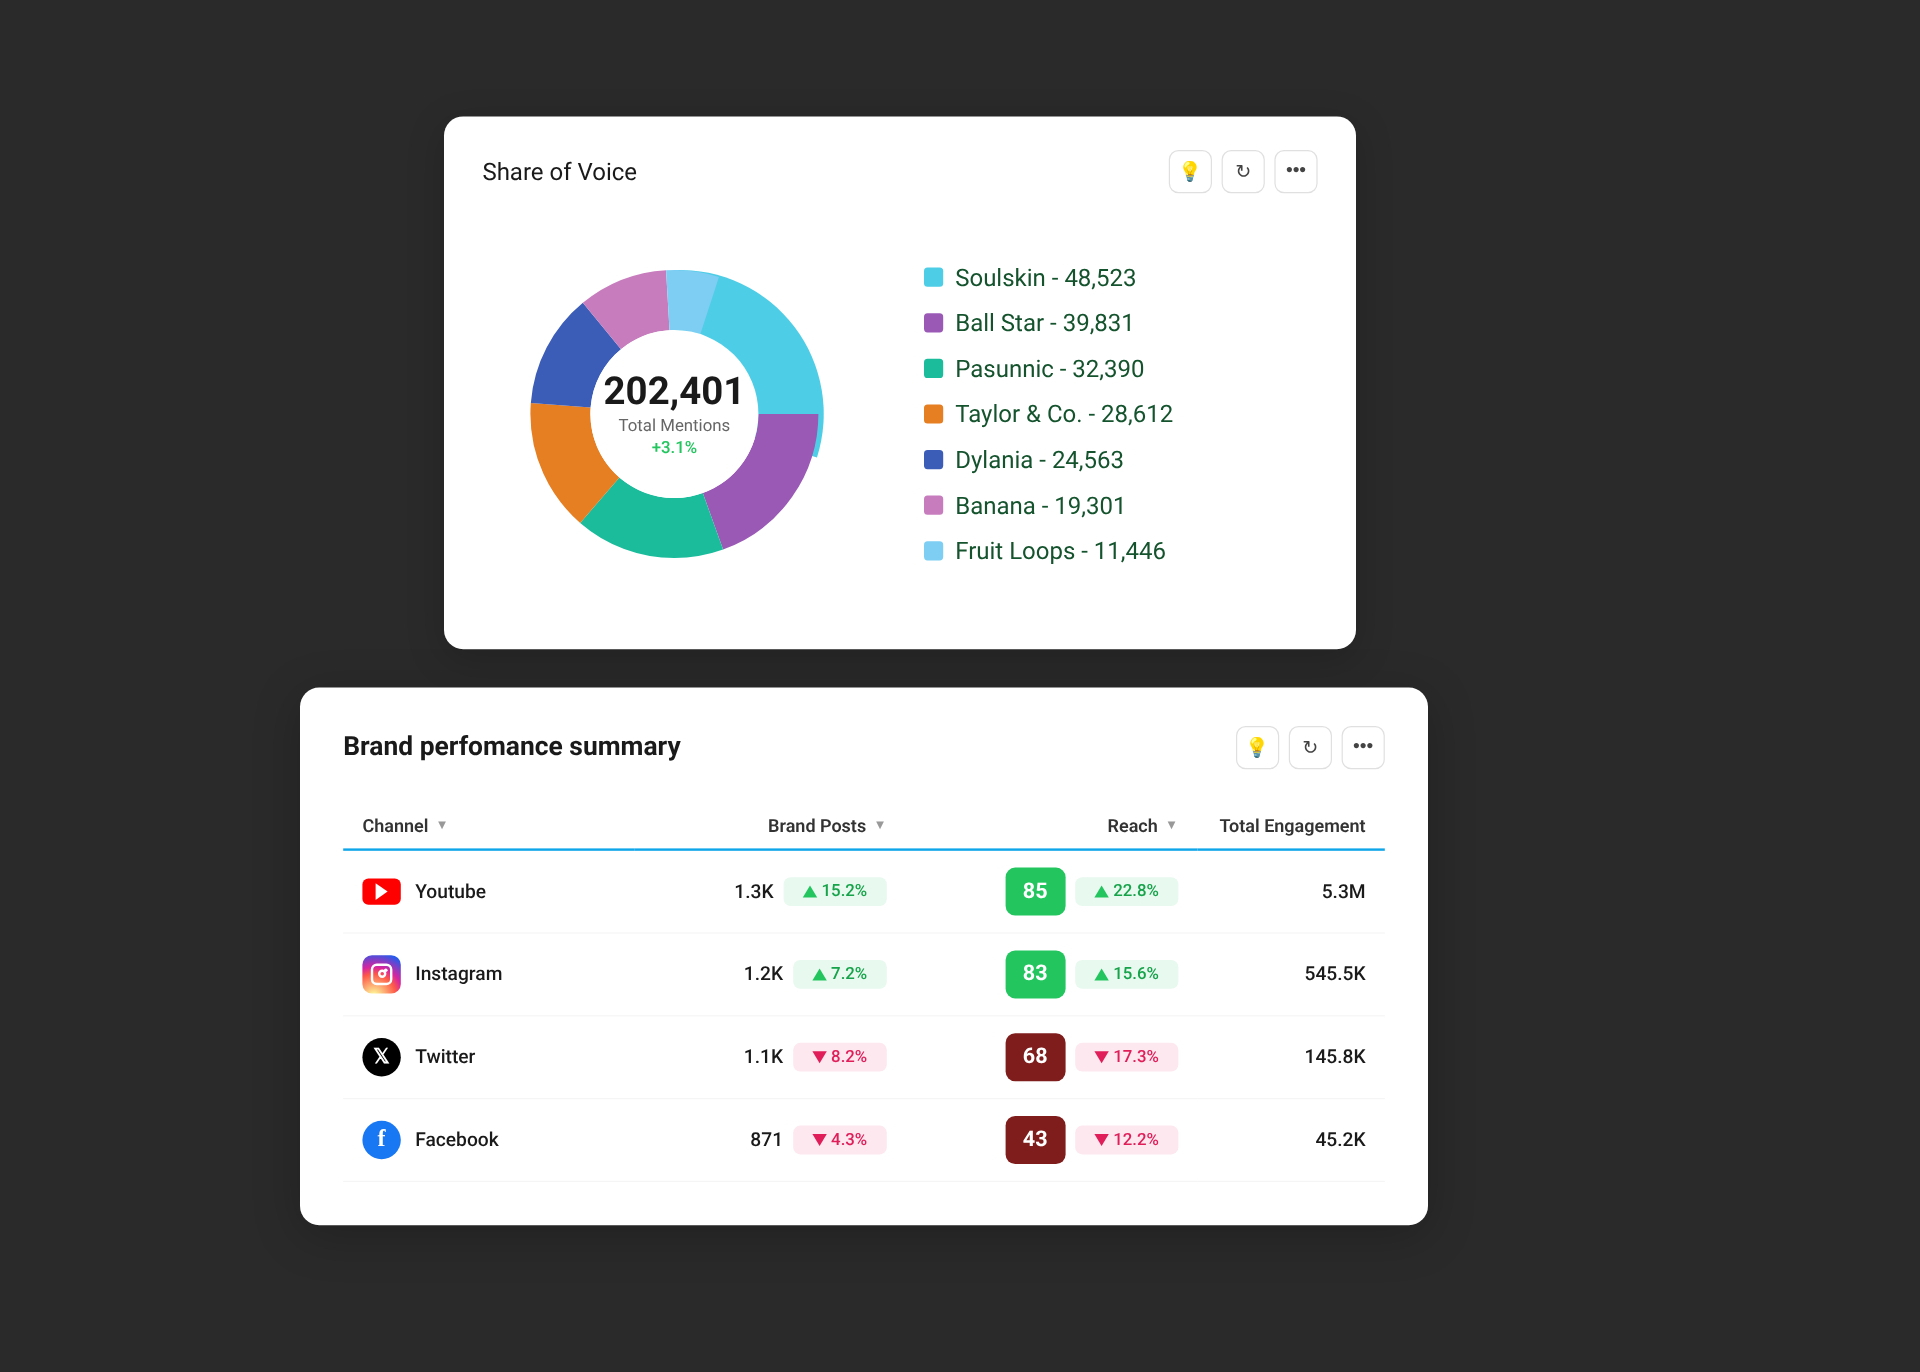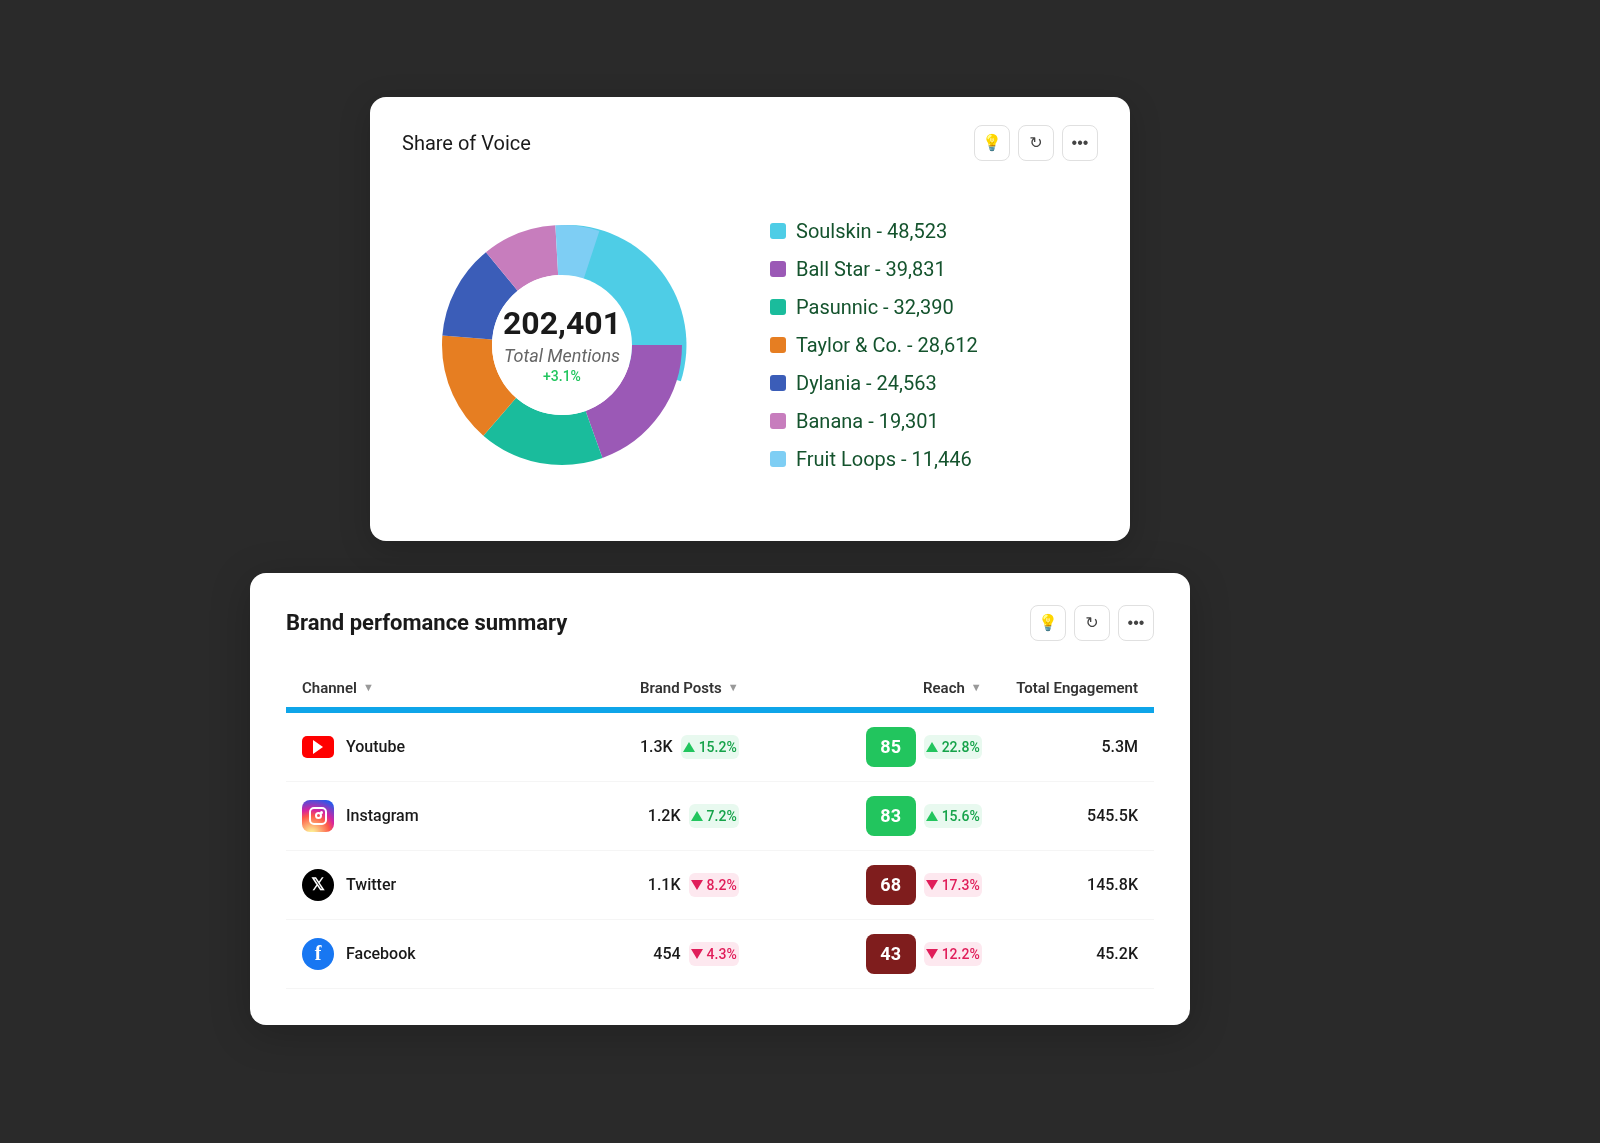--- a/index.html
+++ b/index.html
@@ -92,24 +92,23 @@
     }
 
     .donut-total {
       font-size: 32px;
       font-weight: 700;
       color: #1a1a1a;
       line-height: 1.1;
     }
 
     .donut-label {
-      font-size: 18px;
+      font-size: 14px;
       color: #666;
       margin-top: 4px;
-      font-style: italic;
     }
 
     .donut-change {
       font-size: 14px;
       color: #22c55e;
       font-weight: 500;
       margin-top: 2px;
     }
 
     .legend {
@@ -167,21 +166,21 @@
       width: 100%;
       border-collapse: collapse;
     }
 
     .perf-table th {
       text-align: left;
       font-size: 15px;
       font-weight: 600;
       color: #333;
       padding: 10px 16px;
-      border-bottom: 6px solid #0ea5e9;
+      border-bottom: 2px solid #0ea5e9;
     }
 
     .th-inner {
       display: flex;
       align-items: center;
       gap: 6px;
     }
 
     .sort-arrow {
       font-size: 11px;
@@ -225,21 +224,21 @@
 
     .posts-value {
       font-weight: 500;
       font-size: 16px;
     }
 
     .trend-badge {
       display: flex;
       align-items: center;
       gap: 4px;
-      padding: 4px 2px;
+      padding: 4px 16px;
       border-radius: 6px;
       font-size: 14px;
       font-weight: 500;
     }
 
     .trend-up {
       background: #e8f9ef;
       color: #16a34a;
     }
 
@@ -584,21 +583,21 @@
       <td>
         <div class="channel-cell">
           <div class="channel-icon">
                   <div class="fb-icon">f</div>
                 </div>
           <span>Facebook</span>
         </div>
       </td>
       <td class="posts-cell">
         <div class="posts-inner">
-          <span class="posts-value">454</span>
+          <span class="posts-value">871</span>
           <span class="trend-badge trend-down"><span class="arrow-down"></span> 4.3%</span>
         </div>
       </td>
       <td class="reach-cell">
         <div class="reach-inner">
           <div class="reach-score score-pink">43</div>
           <span class="trend-badge trend-down"><span class="arrow-down"></span> 12.2%</span>
         </div>
       </td>
       <td class="engagement-cell">45.2K</td>

